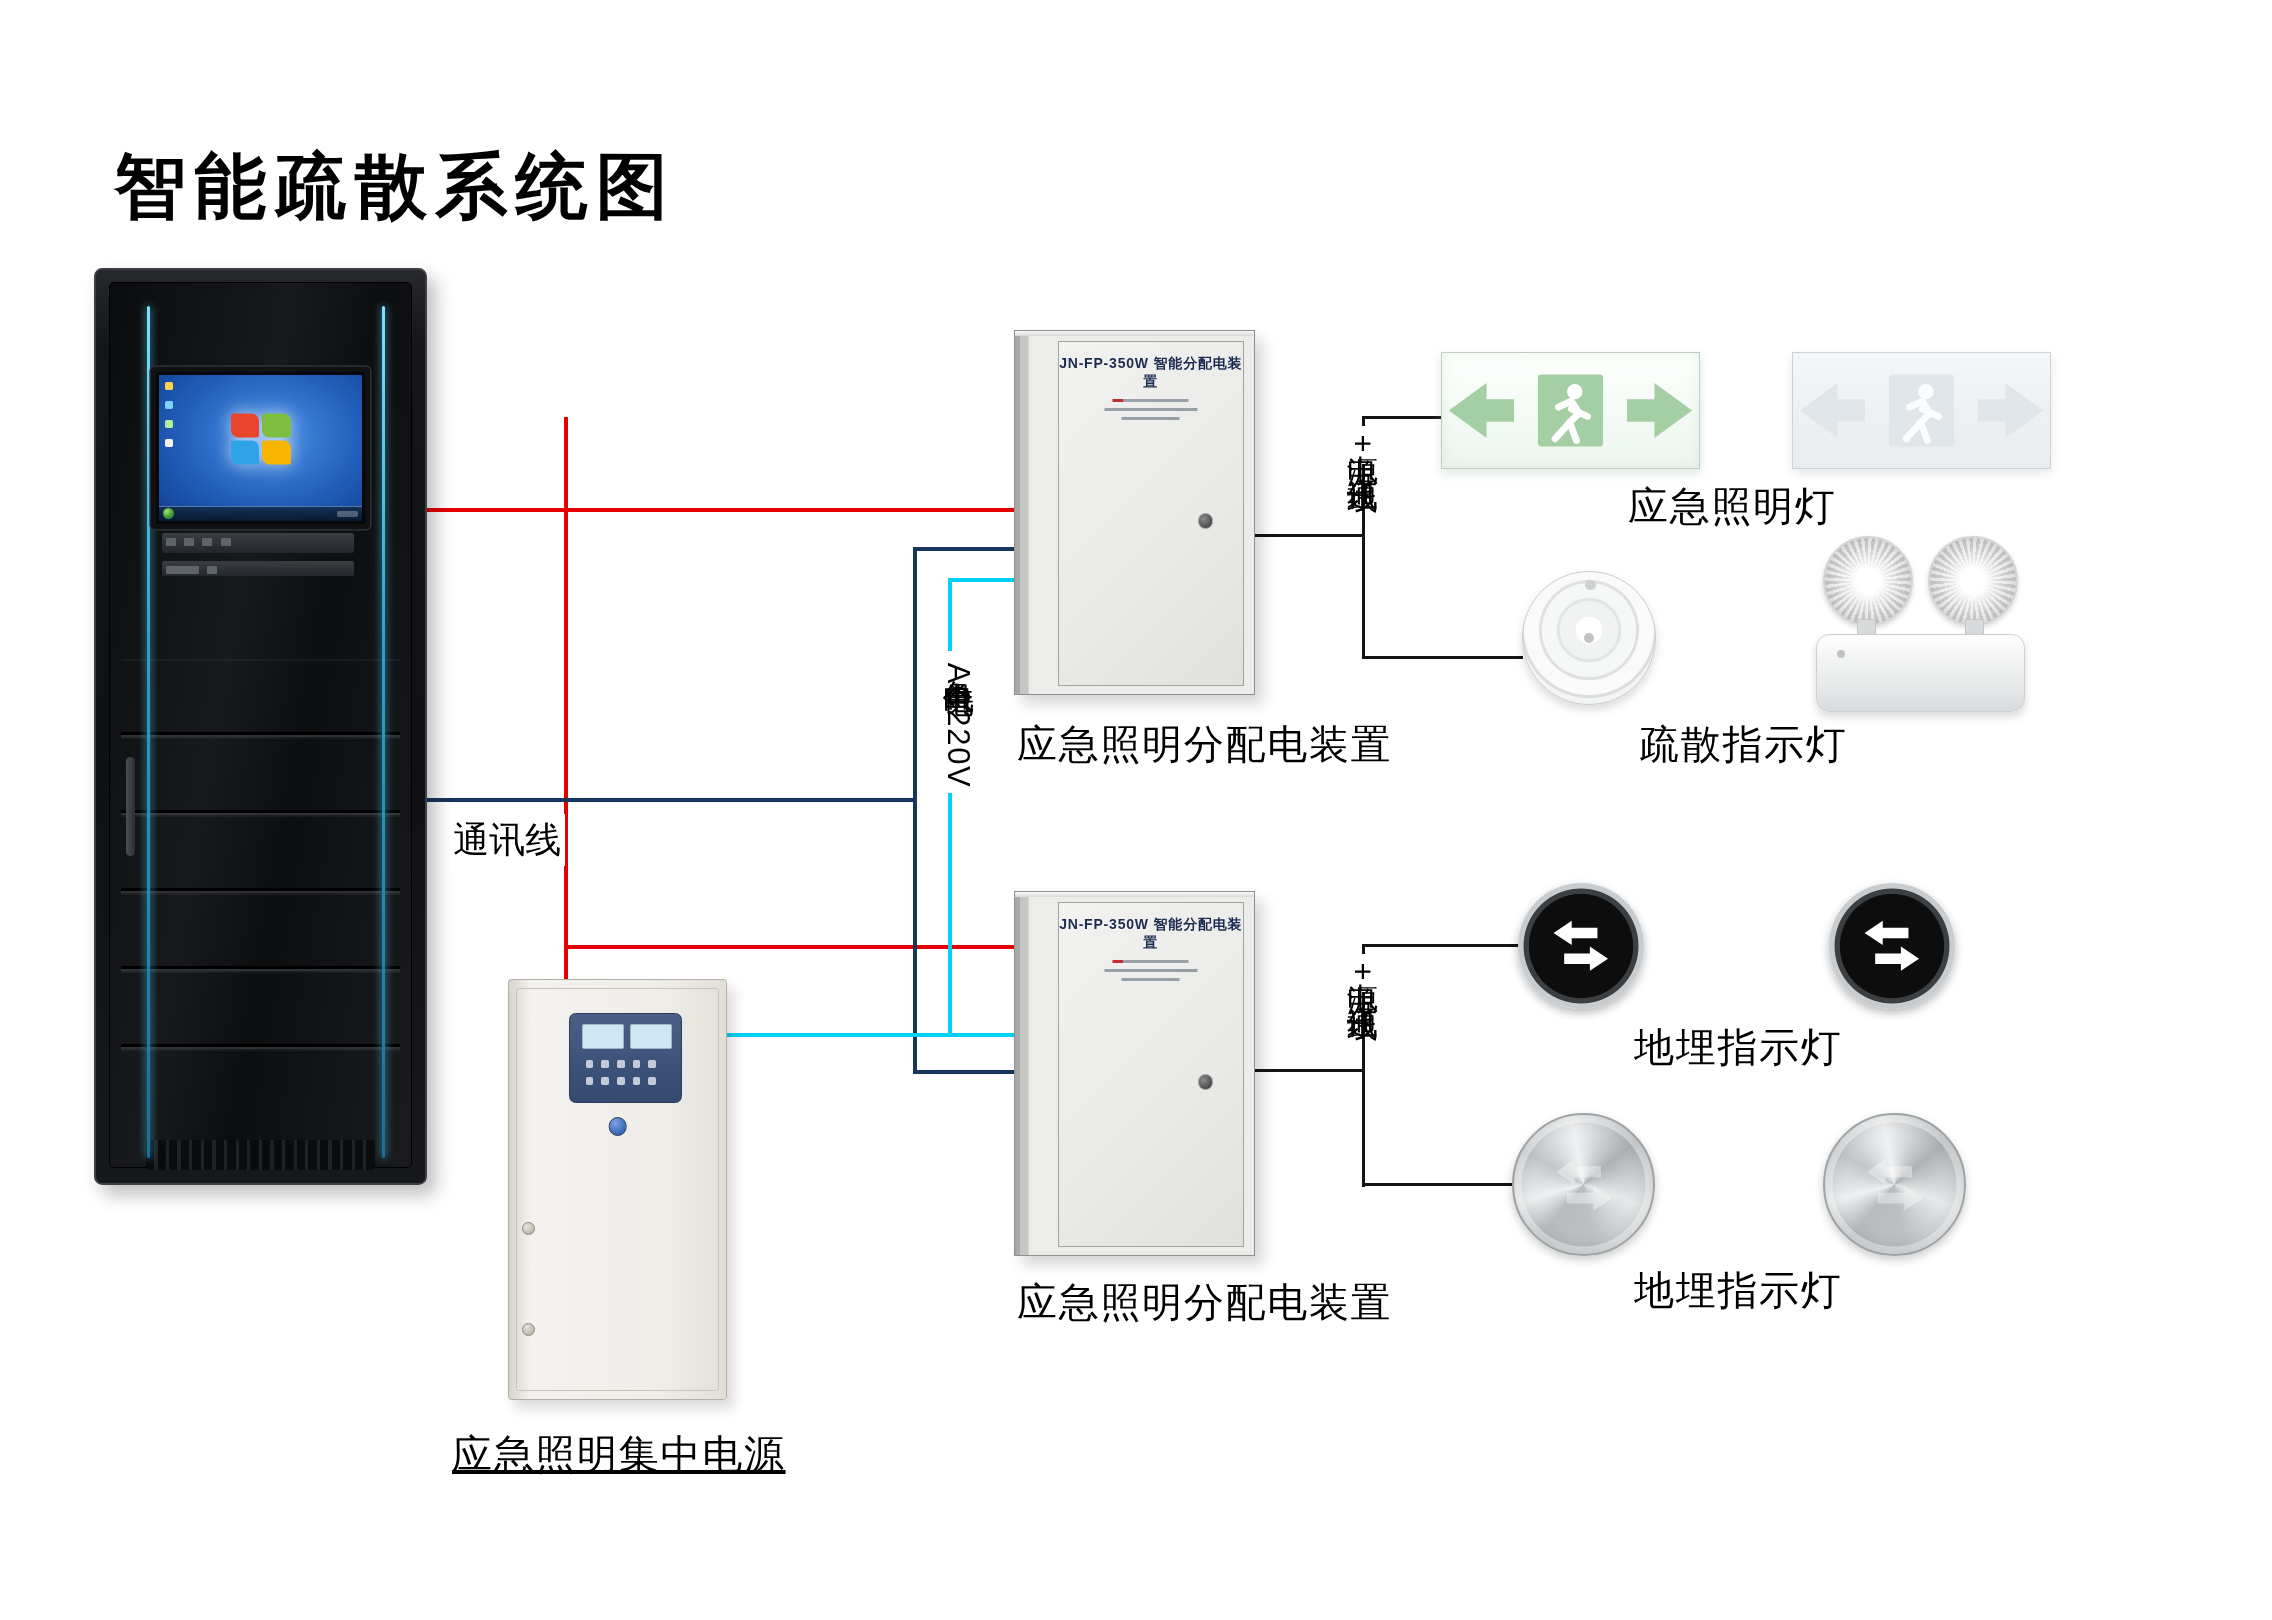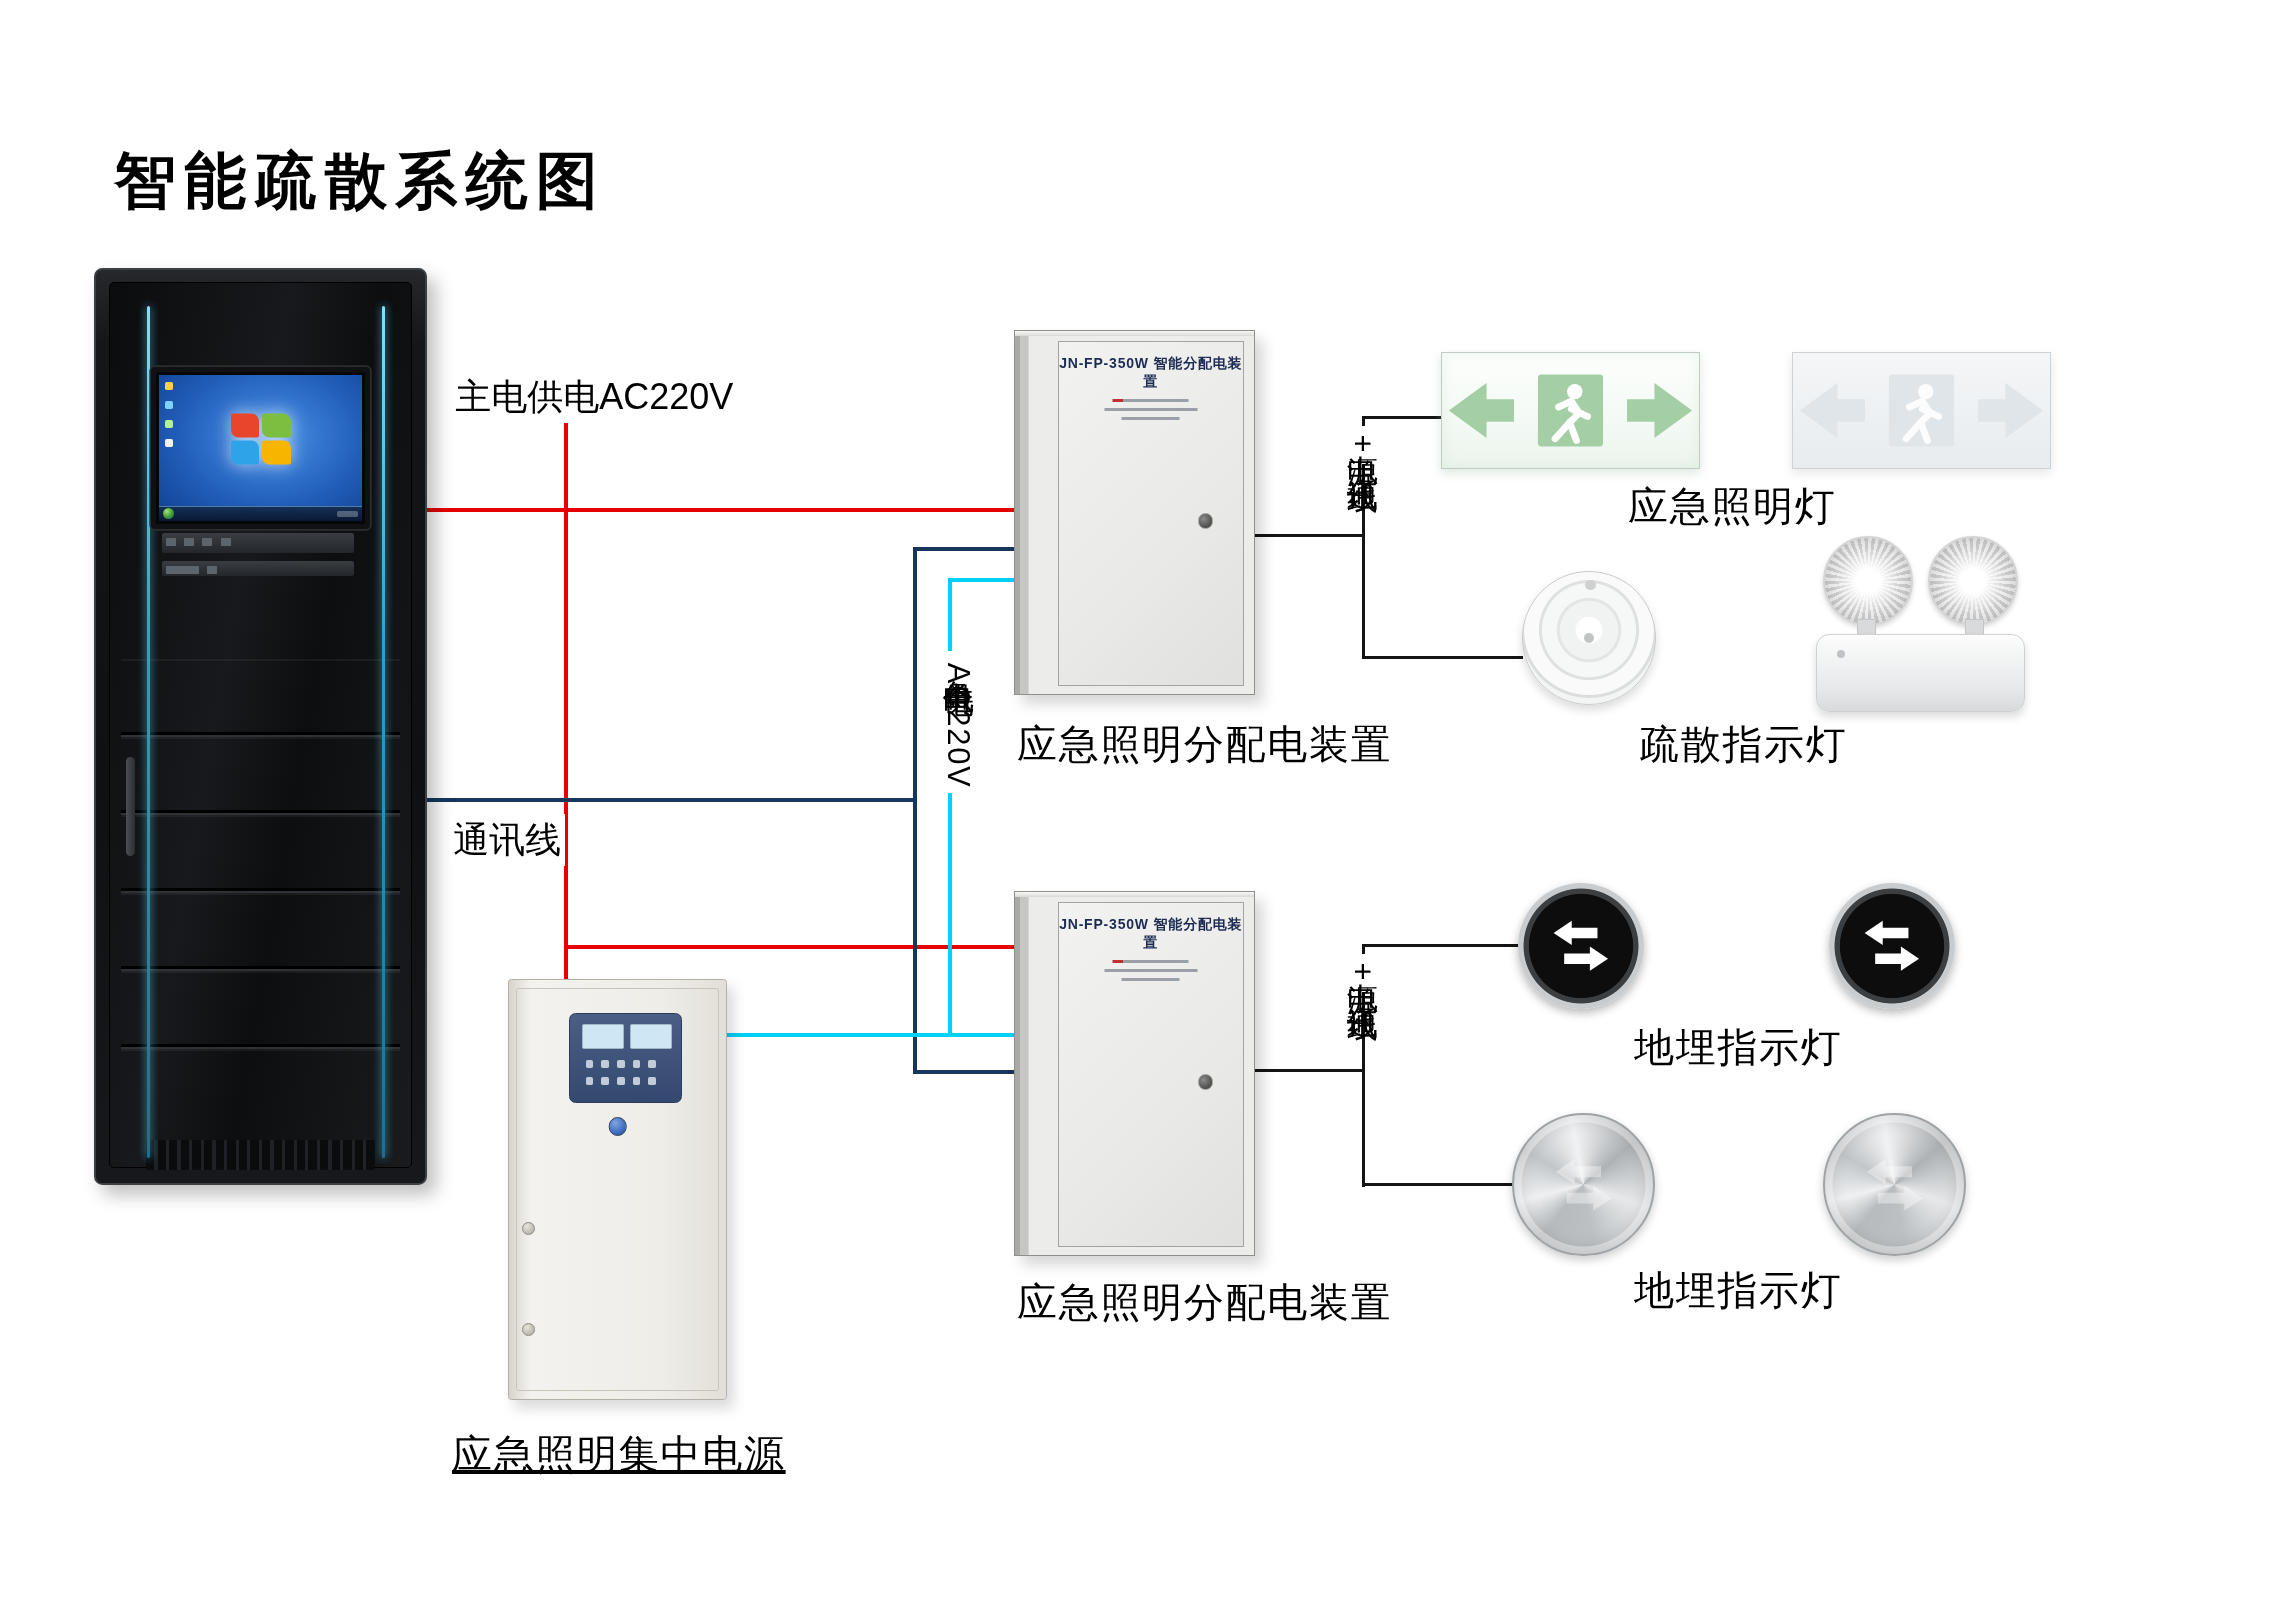--- a/index.html
+++ b/index.html
@@ -1,21 +1,21 @@
 <!DOCTYPE html>
 <html style="font-size:13.2px"><head>
 <meta charset="utf-8">
 <style>
   html,body{margin:0;padding:0;background:#ffffff;}
   #diagram{position:relative;width:2273px;height:1620px;background:#ffffff;overflow:hidden;
            font-family:"Liberation Sans",sans-serif;color:#111;}
 
   
   .title{position:absolute;left:114px;top:139px;font-family:"DejaVu Serif",serif;
-         font-weight:bold;font-size:62px;letter-spacing:8.3px;color:#000;}
+         font-weight:bold;font-size:72px;letter-spacing:8.3px;color:#000;}
 
   
   .wire{position:absolute;z-index:2;}
   .wire.red{background:#e60000;}
   .wire.navy{background:#17365d;}
   .wire.cyan{background:#00d0f5;}
   .wire.blk{background:#141414;z-index:1;}
 
   
   .wlabel{position:absolute;z-index:6;font-size:36px;color:#000;background:#fff;padding:1.7px 3.3px;}
@@ -160,21 +160,20 @@
 
   <div class="wire blk" style="left:1253px;top:534px;width:112px;height:3.3px;"></div>
   <div class="wire blk" style="left:1362px;top:416px;width:3.3px;height:243px;"></div>
   <div class="wire blk" style="left:1362px;top:416px;width:81px;height:3.3px;"></div>
   <div class="wire blk" style="left:1362px;top:656px;width:161px;height:3.3px;"></div>
   <div class="wire blk" style="left:1253px;top:1069px;width:112px;height:3.3px;"></div>
   <div class="wire blk" style="left:1362px;top:944px;width:3.3px;height:243px;"></div>
   <div class="wire blk" style="left:1362px;top:944px;width:157px;height:3.3px;"></div>
   <div class="wire blk" style="left:1362px;top:1183px;width:152px;height:3.3px;"></div>
 
-  <div class="wlabel" style="left:452px;top:371px;">主电供电AC220V</div>
   <div class="wlabel" style="left:450px;top:814px;">通讯线</div>
   <div class="vlabel" style="left:938px;top:651px;">备电供电AC220V</div>
   <div class="vlabel" style="left:1342px;top:426px;">电源+通讯线</div>
   <div class="vlabel" style="left:1342px;top:954px;">电源+通讯线</div>
 
   <div class="rack">
     <div class="rack-door"></div>
     <div class="rack-led" style="left:51px;"></div>
     <div class="rack-led" style="left:286px;"></div>
     <div class="monitor">

